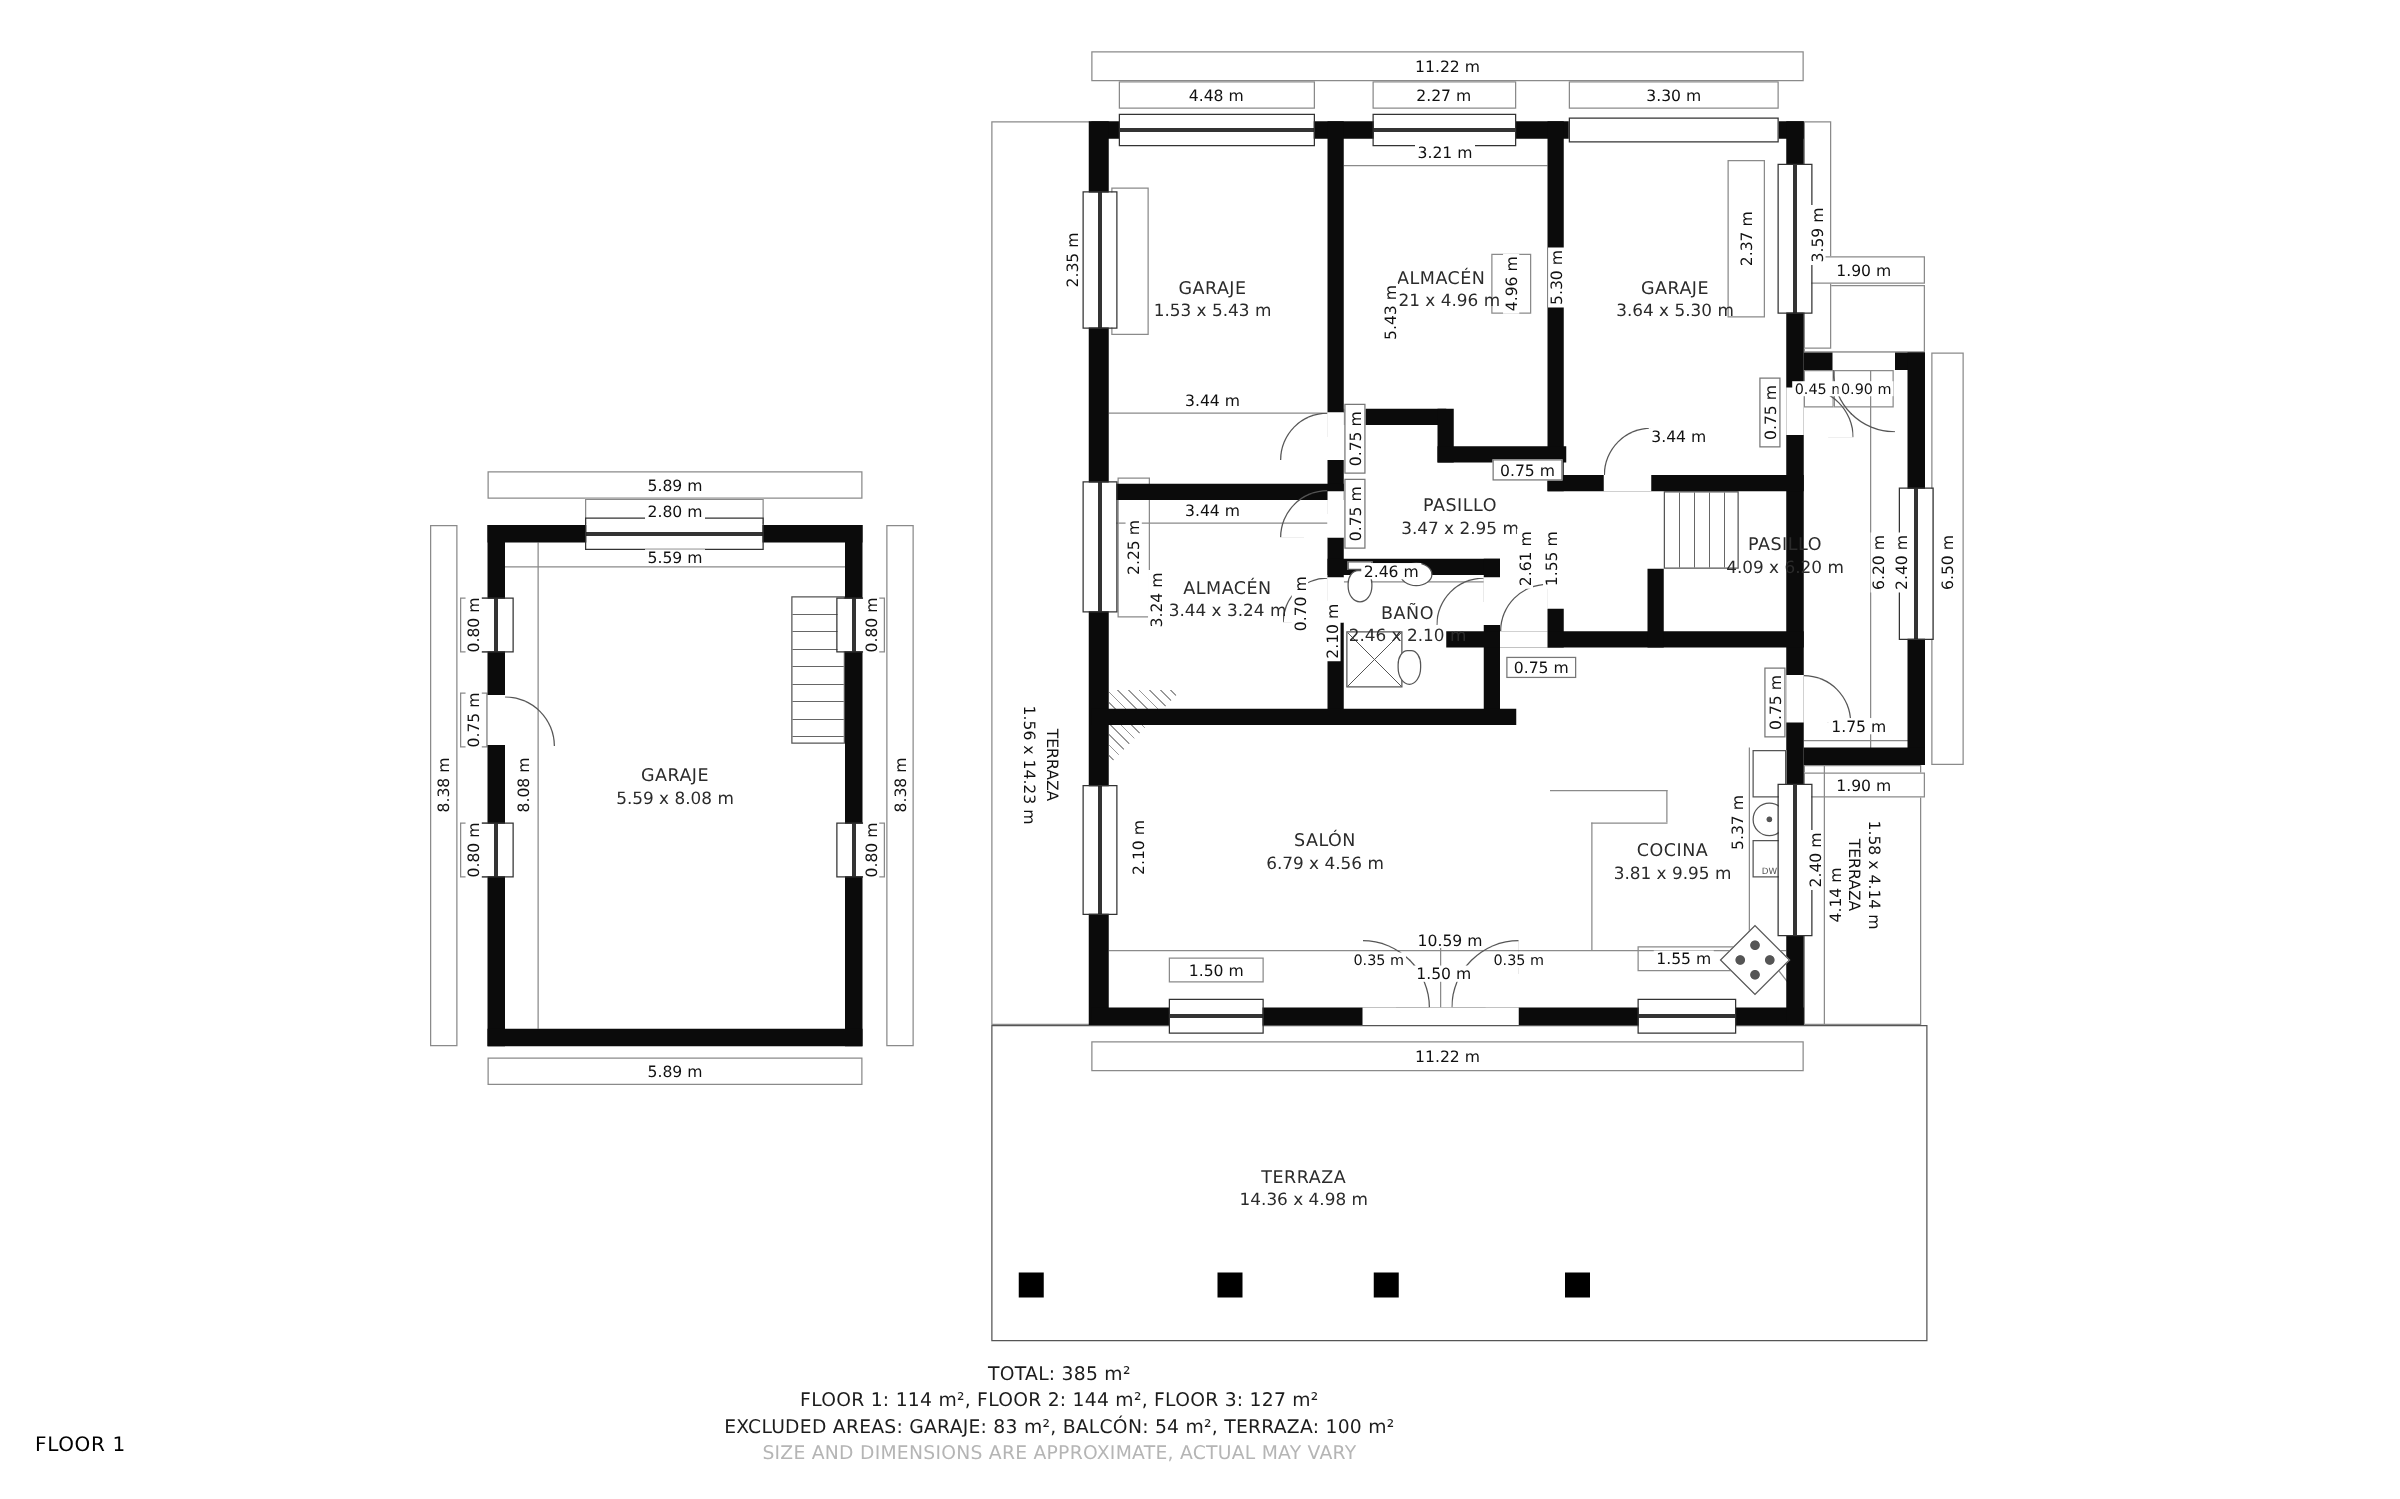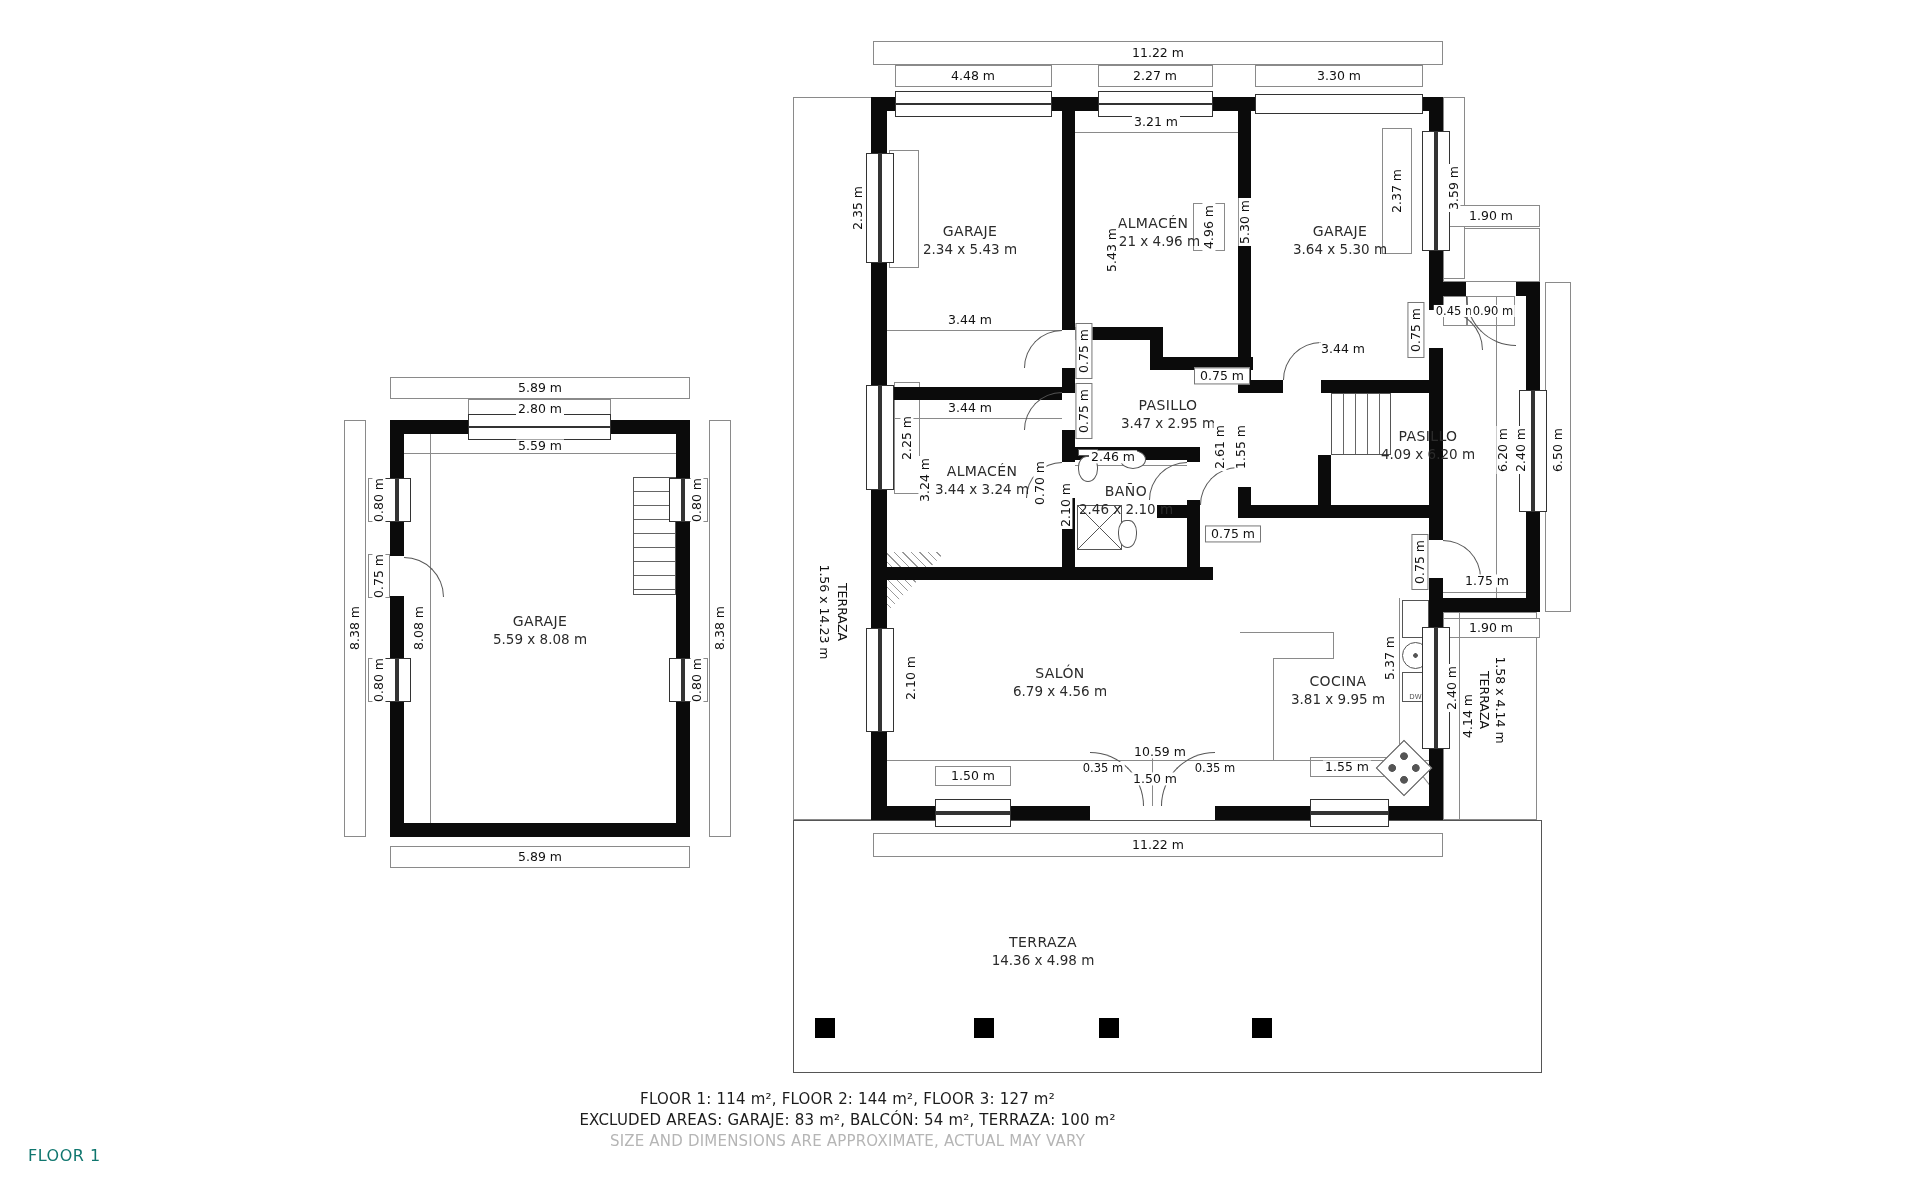--- a/index.html
+++ b/index.html
@@ -28,21 +28,21 @@
   .lb.v{transform:translate(-50%,-50%) rotate(-90deg);}
   .lb.vd{transform:translate(-50%,-50%) rotate(90deg);}
   .lb.box{border:1px solid #777;padding:1px 5px;}
   .lb.sm{font-size:11.5px;}
   .room{position:absolute;transform:translate(-50%,-50%);text-align:center;z-index:25;color:#2b2b2b;}
   .room .rn{font-size:14px;letter-spacing:.4px;}
   .room .rd{font-size:13.5px;margin-top:2px;}
   #footer{position:absolute;left:395px;top:1090px;width:905px;text-align:center;z-index:40;}
   #footer div{font-size:15px;margin-bottom:3px;color:#1c1c1c;letter-spacing:.2px;}
   #footer .muted{color:#b5b5b5;}
-  #floorTag{position:absolute;left:28px;top:1146px;font-size:16px;color:#0f766e;z-index:40;letter-spacing:.5px;}
+  #floorTag{position:absolute;left:28px;top:1146px;font-size:16px;color:#000000;z-index:40;letter-spacing:.5px;}
   .dw{font-size:7px;color:#555;display:flex;align-items:flex-end;justify-content:center;}
   .stove{transform:rotate(45deg);
      background:radial-gradient(circle at 28% 28%,#555 3.5px,transparent 4.2px),
                 radial-gradient(circle at 72% 28%,#555 3.5px,transparent 4.2px),
                 radial-gradient(circle at 28% 72%,#555 3.5px,transparent 4.2px),
                 radial-gradient(circle at 72% 72%,#555 3.5px,transparent 4.2px),#fff;}
   .shower{background:
      linear-gradient(to top right,transparent 49.4%,#555 49.4% 50.6%,transparent 50.6%),
      linear-gradient(to bottom right,transparent 49.4%,#555 49.4% 50.6%,transparent 50.6%),#fff;}
   .sinkc{border-radius:50%;background:radial-gradient(circle at 50% 50%,#555 2px,transparent 2.6px),#fff;}
@@ -268,21 +268,21 @@
   <div class="lb" style="left:1160px;top:752px">10.59 m</div>
   <div class="lb" style="left:973px;top:776px">1.50 m</div>
   <div class="lb sm" style="left:1103px;top:768px">0.35 m</div>
   <div class="lb" style="left:1155px;top:779px">1.50 m</div>
   <div class="lb sm" style="left:1215px;top:768px">0.35 m</div>
   <div class="lb" style="left:1347px;top:767px">1.55 m</div>
   <div class="lb" style="left:1158px;top:845px">11.22 m</div>
 
   <div class="room" style="left:970px;top:240px">
     <div class="rn">GARAJE</div>
-    <div class="rd">2.34 x 5.43 m</div>
+    <div class="rd">1.53 x 5.43 m</div>
   </div>
   <div class="room" style="left:1153px;top:232px">
     <div class="rn">ALMACÉN</div>
     <div class="rd">3.21 x 4.96 m</div>
   </div>
   <div class="room" style="left:1340px;top:240px">
     <div class="rn">GARAJE</div>
     <div class="rd">3.64 x 5.30 m</div>
   </div>
   <div class="room" style="left:1168px;top:414px">
@@ -312,19 +312,20 @@
   <div class="room" style="left:1043px;top:951px">
     <div class="rn">TERRAZA</div>
     <div class="rd">14.36 x 4.98 m</div>
   </div>
   <div class="lb vd" style="left:824px;top:612px;background:transparent">1.56 x 14.23 m</div>
   <div class="lb vd" style="left:842px;top:612px;background:transparent">TERRAZA</div>
   <div class="lb vd" style="left:1484px;top:700px;background:transparent">TERRAZA</div>
   <div class="lb vd" style="left:1500px;top:700px;background:transparent">1.58 x 4.14 m</div>
 
   <div id="footer">
+    <div>TOTAL: 385 m²</div>
     <div>FLOOR 1: 114 m², FLOOR 2: 144 m², FLOOR 3: 127 m²</div>
     <div>EXCLUDED AREAS: GARAJE: 83 m², BALCÓN: 54 m², TERRAZA: 100 m²</div>
     <div class="muted">SIZE AND DIMENSIONS ARE APPROXIMATE, ACTUAL MAY VARY</div>
   </div>
   <div id="floorTag">FLOOR 1</div>
 
 </div>
 
 </body></html>

